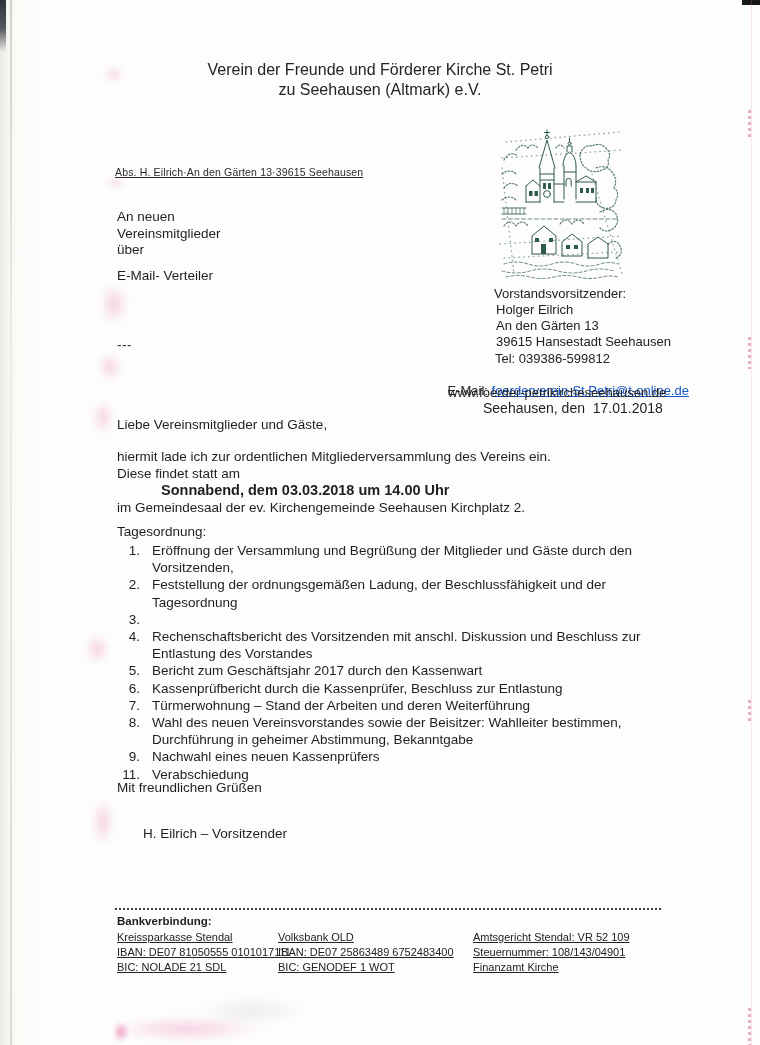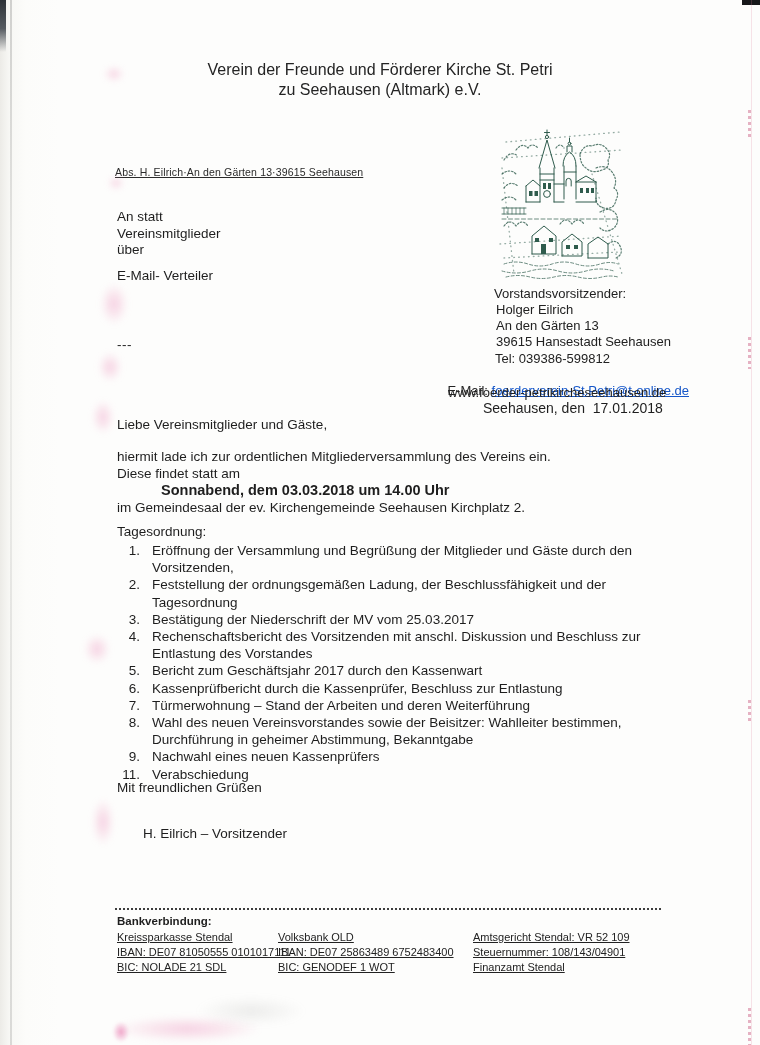--- a/index.html
+++ b/index.html
@@ -68,21 +68,21 @@
 <div class="page">
 
   <div class="abs title">
     <div>Verein der Freunde und Förderer Kirche St. Petri</div>
     <div>zu Seehausen (Altmark) e.V.</div>
   </div>
 
   <div class="abs sender-line">Abs. H. Eilrich·An den Gärten 13·39615 Seehausen</div>
 
   <div class="abs recipient">
-    <div>An statt</div>
+    <div>An neuen</div>
     <div>Vereinsmitglieder</div>
     <div>über</div>
   </div>
   <div class="abs channel">E-Mail- Verteiler</div>
   <div class="abs separator">---</div>
 
   <svg class="abs church-svg" width="131" height="160" viewBox="0 0 131 160" stroke-linecap="round" stroke-width="1">
 
     <g opacity=".5" stroke-width="1.3" stroke-dasharray="0.7 4.2">
       <path d="M10,18 L124,8"></path>
@@ -172,21 +172,20 @@
         <span class="agenda-text">Eröffnung der Versammlung und Begrüßung der Mitglieder und Gäste durch den
 Vorsitzenden,</span>
       </div>
     <div class="agenda-row">
         <span class="agenda-num">2.</span>
         <span class="agenda-text">Feststellung der ordnungsgemäßen Ladung, der Beschlussfähigkeit und der
 Tagesordnung</span>
       </div>
     <div class="agenda-row">
         <span class="agenda-num">3.</span>
-        <span class="agenda-text">Bestätigung der Niederschrift der MV vom 25.03.2017</span>
       </div>
     <div class="agenda-row">
         <span class="agenda-num">4.</span>
         <span class="agenda-text">Rechenschaftsbericht des Vorsitzenden mit anschl. Diskussion und Beschluss zur
 Entlastung des Vorstandes</span>
       </div>
     <div class="agenda-row">
         <span class="agenda-num">5.</span>
         <span class="agenda-text">Bericht zum Geschäftsjahr 2017 durch den Kassenwart</span>
       </div>
@@ -224,21 +223,21 @@
     <div>BIC: NOLADE 21 SDL</div>
   </div>
   <div class="abs footer-col" style="left:278px;">
     <div>Volksbank OLD</div>
     <div>IBAN: DE07 25863489 6752483400</div>
     <div>BIC: GENODEF 1 WOT</div>
   </div>
   <div class="abs footer-col" style="left:473px;">
     <div>Amtsgericht Stendal: VR 52 109</div>
     <div>Steuernummer: 108/143/04901</div>
-    <div>Finanzamt Stendal</div>
+    <div>Finanzamt Kirche</div>
   </div>
 
   <div class="abs top-left-sliver"></div>
   <div class="abs top-right-sliver"></div>
   <div class="abs left-crease"></div>
   <div class="abs right-pink-line"></div>
   <div class="abs red-dash" style="top:110px;height:30px;"></div>
   <div class="abs red-dash" style="top:337px;height:32px;"></div>
   <div class="abs red-dash" style="top:700px;height:22px;"></div>
   <div class="abs red-dash" style="top:1008px;height:37px;"></div>

